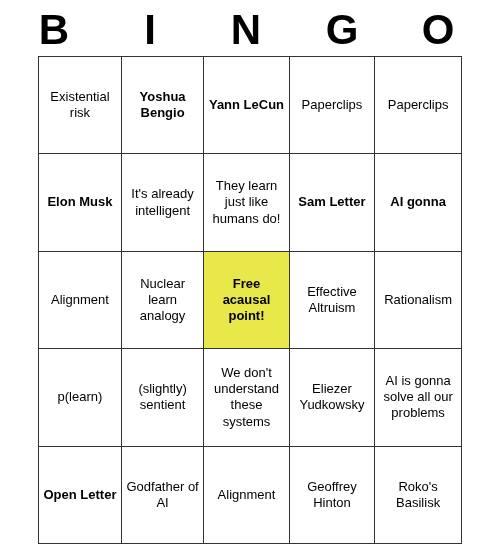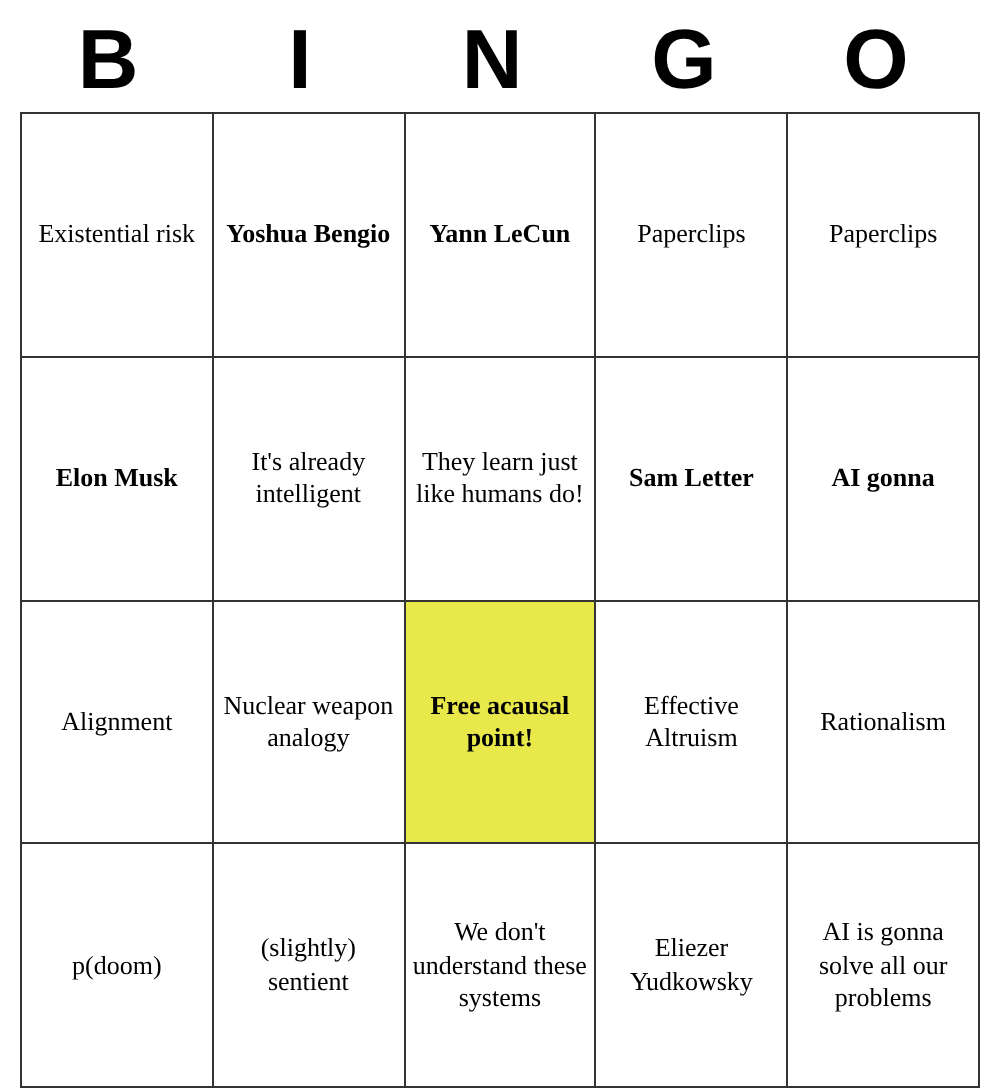--- a/index.html
+++ b/index.html
@@ -24,24 +24,23 @@
       font-weight: bold;
       letter-spacing: 8px;
     }
 
     .bingo-title span {
       width: 80px;
       text-align: center;
     }
 
     .bingo-grid {
-      width: 480px;
+      width: 424px;
       border-collapse: collapse;
       flex: 1;
-      font-family: Liberation Serif, serif;
     }
 
     .bingo-grid td {
       border: 1.5px solid #333;
       text-align: center;
       vertical-align: middle;
       font-size: 13px;
       padding: 4px 3px;
       width: 96px;
       height: 86px;
@@ -87,26 +86,33 @@
       </tr>
       <tr>
         <td class="cell-large">Elon Musk</td>
         <td>It's already intelligent</td>
         <td>They learn just like humans do!</td>
         <td class="cell-medium">Sam Letter</td>
         <td class="cell-large">AI gonna</td>
       </tr>
       <tr>
         <td>Alignment</td>
-        <td>Nuclear weapon analogy</td>
+        <td>Nuclear learn analogy</td>
         <td class="cell-highlight">Free acausal point!</td>
         <td>Effective Altruism</td>
         <td>Rationalism</td>
       </tr>
       <tr>
-        <td>p(doom)</td>
+        <td>p(learn)</td>
         <td>(slightly) sentient</td>
         <td>We don't understand these systems</td>
         <td>Eliezer Yudkowsky</td>
         <td>AI is gonna solve all our problems</td>
       </tr>
+      <tr>
+        <td class="cell-large">Open Letter</td>
+        <td>Godfather of AI</td>
+        <td>Alignment</td>
+        <td>Geoffrey Hinton</td>
+        <td>Roko's Basilisk</td>
+      </tr>
     </tbody>
 </table>
 
 </body></html>

